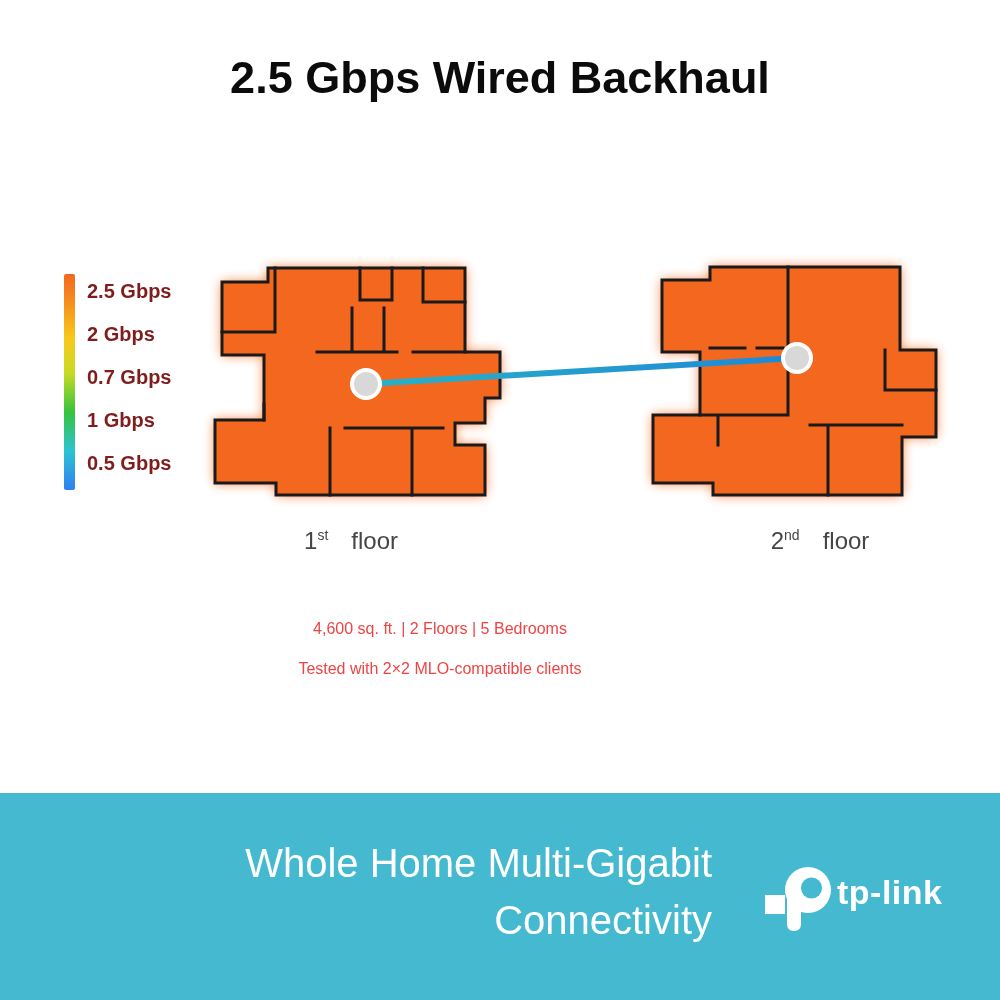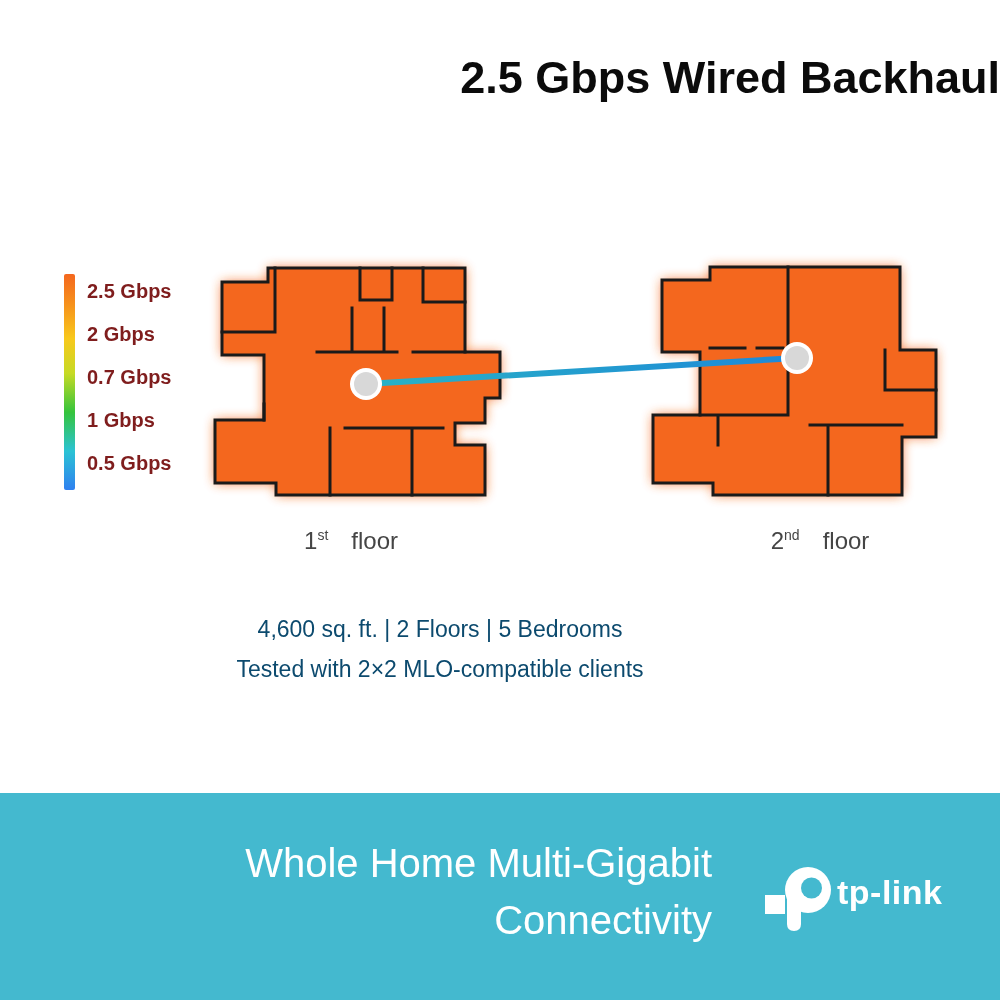--- a/index.html
+++ b/index.html
@@ -2,21 +2,21 @@
 <html><head>
 <meta charset="utf-8">
 <style>
   * { margin:0; padding:0; box-sizing:border-box; }
   html,body { width:1000px; height:1000px; background:#fff; }
   .canvas {
     position:relative; width:1000px; height:1000px; overflow:hidden;
     background:#fff; font-family:"Liberation Sans", sans-serif;
   }
   .title {
-    position:absolute; top:52px; left:0; width:1000px; text-align:right;
+    position:absolute; top:52px; left:0; width:1000px; text-align:center;
     font-size:45px; font-weight:bold; color:#0b0b0b; letter-spacing:0px;
   }
   
   .legend-bar {
     position:absolute; left:64px; top:274px; width:11px; height:216px;
     border-radius:2px;
     background:linear-gradient(180deg,#F4671E 0%,#F6911C 14%,#F8C91C 30%,#C6DA25 46%,#35C43C 64%,#2BC3D4 82%,#2F80F0 100%);
   }
   .legend-labels { position:absolute; left:87px; top:270px; }
   .legend-labels .row {
@@ -30,21 +30,21 @@
     position:absolute; top:527px; transform:translateX(-50%);
     font-size:24px; color:#454545; white-space:nowrap;
   }
   .floor-label sup { font-size:14px; vertical-align:9px; }
   .floor-label .word { margin-left:23px; }
   .fl-1 { left:351px; }
   .fl-2 { left:820px; }
   
   .captions {
     position:absolute; top:609px; left:0; width:880px; text-align:center;
-    font-size:23px; color:#0c4a6e; line-height:40px;
+    font-size:16px; color:#ef4444; line-height:40px;
   }
   
   .banner {
     position:absolute; left:0; top:793px; width:1000px; height:207px;
     background:#44B9CF;
     text-align:right;
   }
   .banner-heading {
     position:absolute; left:62px; top:42px; width:650px;
     font-size:40px; line-height:57px; font-weight:400; color:#ffffff;

